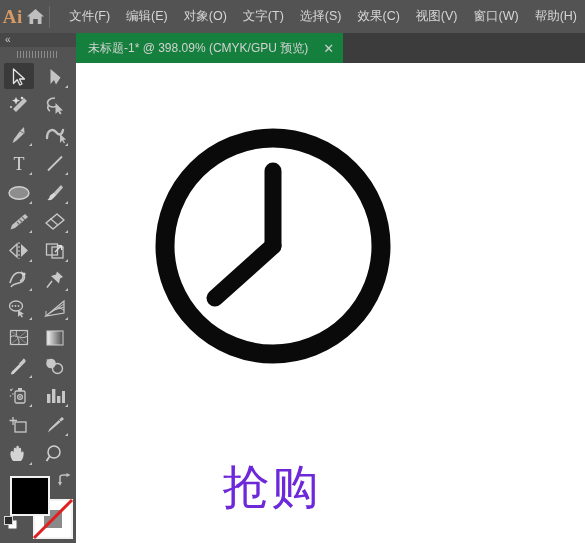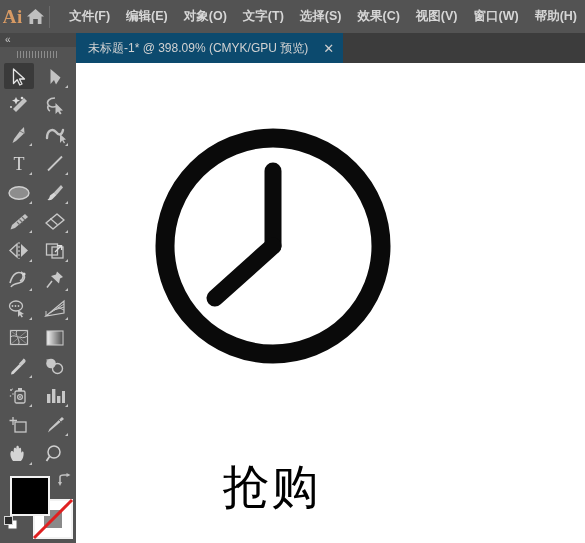--- a/index.html
+++ b/index.html
@@ -23,30 +23,29 @@
   }
   .home-btn{
     width:33px;height:33px;display:flex;align-items:center;justify-content:center;
   }
   .home-btn svg{display:block;}
   .menu-sep{width:1px;height:22px;background:#6a6a6a;margin:0 4px 0 2px;}
   .menu-items{display:flex;align-items:center;margin-left:8px;}
   .menu-item{
     color:#d6d6d6;font-size:12.5px;padding:4px 8px;white-space:nowrap;
     line-height:1;
-    font-weight:bold;
   }
 
   
   .tabbar{
     position:absolute;left:76px;top:33px;width:509px;height:30px;
     background:#3c3c3c;display:flex;align-items:stretch;
   }
   .doc-tab{
-    background:#0c4a6e;display:flex;align-items:center;
+    background:#15803d;display:flex;align-items:center;
     padding:0 8px 0 12px;height:30px;box-sizing:border-box;
   }
   .doc-tab-title{color:#d2d2d2;font-size:12px;white-space:nowrap;}
   .tab-close{
     color:#cfcfcf;font-size:13px;margin-left:14px;line-height:1;
     width:13px;text-align:center;
   }
 
   
   .toolpanel{
@@ -112,21 +111,21 @@
   
   .canvas{
     position:absolute;left:76px;top:63px;width:509px;height:480px;
     background:#ffffff;overflow:hidden;
   }
   .clock-wrap{
     position:absolute;left:72px;top:58px;width:250px;height:250px;
   }
   .label-text{
     position:absolute;left:0px;top:400px;width:509px;
-    text-align:center;color:#000000;font-size:47px;line-height:1;
+    text-align:center;color:#6d28d9;font-size:47px;line-height:1;
     font-family:"DejaVu Sans","Liberation Sans",sans-serif;
     letter-spacing:2px;
     text-indent:-118px;
   }
 
   
   .watermark{
     position:absolute;left:19px;top:144px;width:190px;height:56px;
     pointer-events:none;
   }

